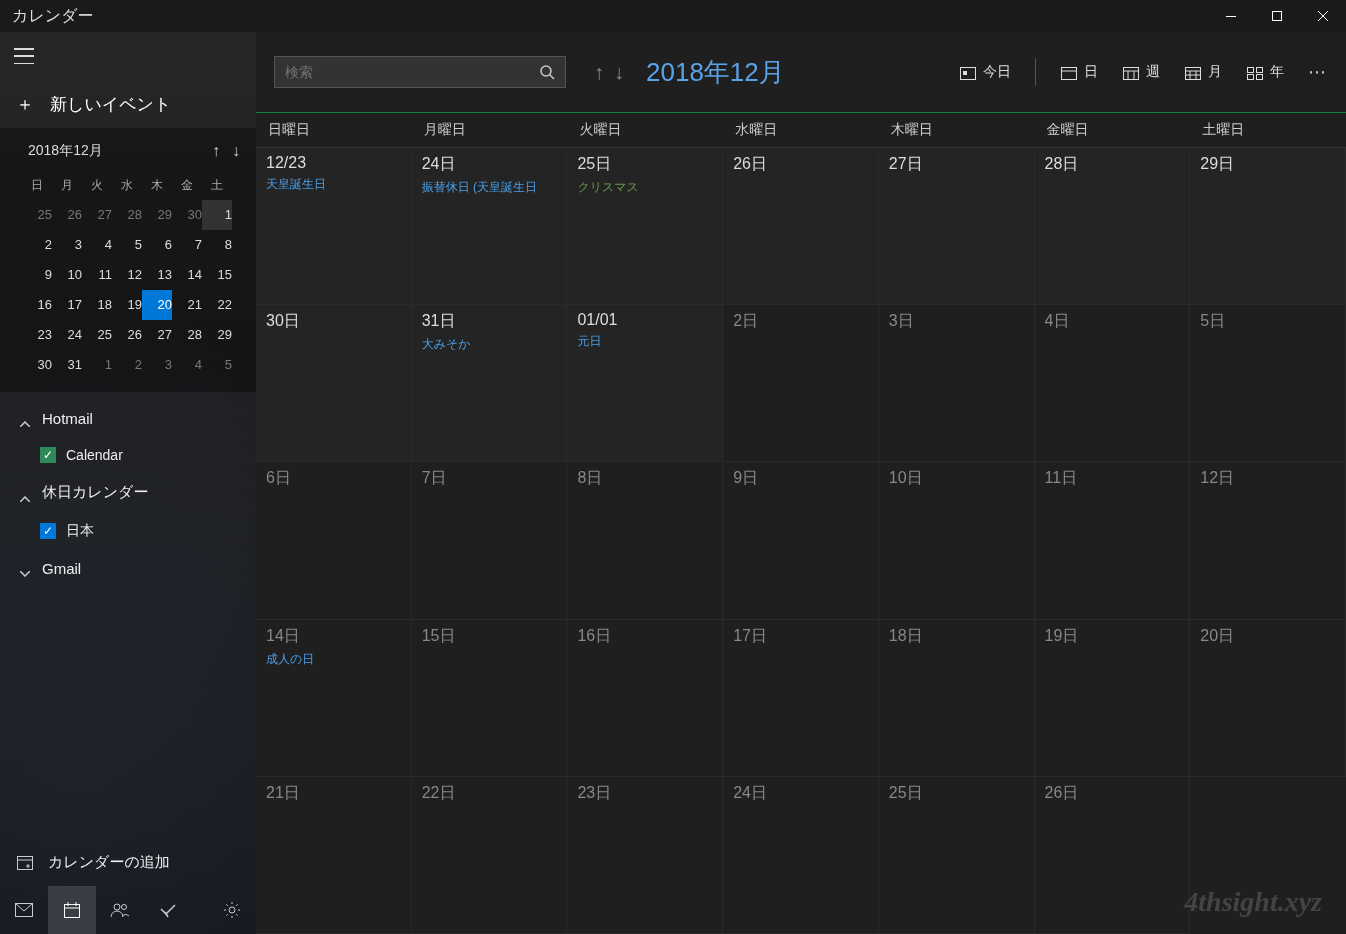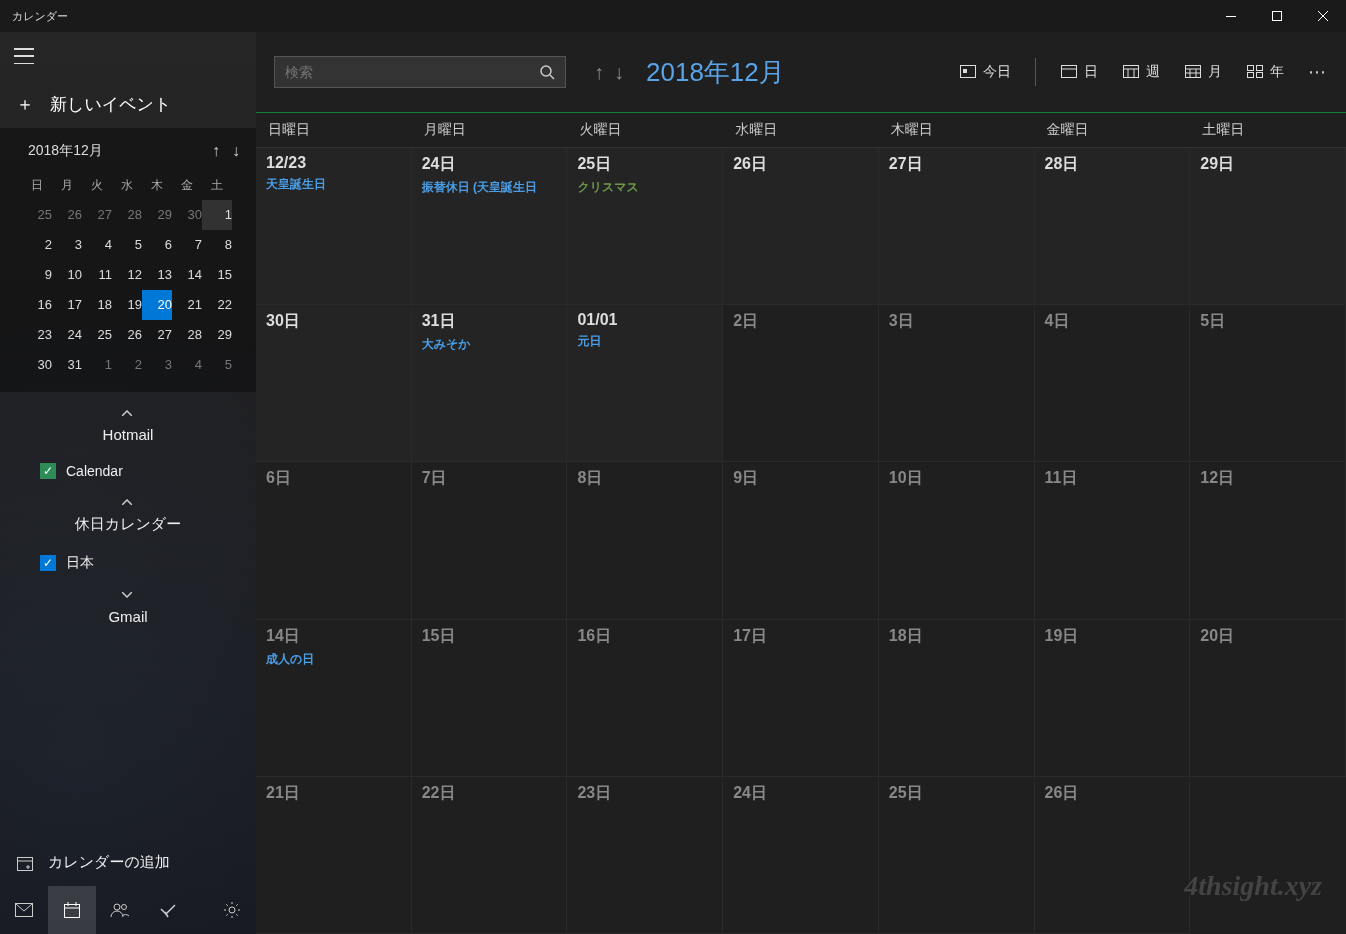--- a/index.html
+++ b/index.html
@@ -1,67 +1,67 @@
 <!DOCTYPE html>
 <html><head>
 <meta charset="utf-8">
 <style>
 * { margin: 0; padding: 0; box-sizing: border-box; font-family: "Yu Gothic UI", "Segoe UI", Meiryo, sans-serif; }
 body { background: #1a1a1a; color: #fff; width: 1346px; height: 934px; overflow: hidden; display: flex; flex-direction: column; }
-.title-bar { height: 32px; background: #1a1a1a; display: flex; align-items: center; padding-left: 12px; font-size: 11px; color: #ddd; position: relative; }
+.title-bar { height: 32px; background: #1a1a1a; display: flex; align-items: center; padding-left: 12px; font-size: 16px; color: #ddd; position: relative; }
 .window-controls { position: absolute; right: 0; top: 0; display: flex; }
 .window-btn { width: 46px; height: 32px; display: flex; align-items: center; justify-content: center; color: #fff; font-size: 10px; }
 .main-layout { flex: 1; display: flex; overflow: hidden; }
 .sidebar { width: 256px; background: linear-gradient(rgba(50,50,50,.5), rgba(20,20,30,.6)), radial-gradient(circle at 30% 80%, #24303a 0%, #1a1a1a 60%); display: flex; flex-direction: column; position: relative; }
 .ham-row { height: 48px; display: flex; align-items: center; padding-left: 14px; }
 .ham { width: 20px; height: 16px; display: flex; flex-direction: column; justify-content: space-between; }
 .ham span { height: 1.5px; background: #ddd; }
 .new-event { height: 48px; display: flex; align-items: center; padding-left: 16px; gap: 16px; font-size: 17px; color: #fff; }
 .plus { font-size: 18px; font-weight: 300; }
 .mini-cal { padding: 8px 16px 12px 22px; background: rgba(0,0,0,.35); }
 .mini-head { display: flex; align-items: center; justify-content: space-between; font-size: 14px; color: #ddd; padding: 6px 0 10px 6px; }
 .mini-arrows { display: flex; gap: 12px; font-size: 16px; color: #ccc; }
 .mini-grid { display: grid; grid-template-columns: repeat(7, 30px); grid-auto-rows: 30px; gap: 0; font-size: 13px; }
 .mini-dh { color: #aaa; text-align: center; line-height: 30px; font-size: 12px; }
 .mini-day { text-align: right; line-height: 30px; color: #ddd; }
 .mini-day.other { color: #777; }
 .mini-day.today { background: #0078d7; color: #fff; }
 .mini-day.one { background: rgba(255,255,255,.12); }
 .accounts { flex: 1; padding: 8px 16px 0 16px; font-size: 15px; color: #eee; overflow-y: auto; }
-.group-head { display: flex; align-items: center; gap: 10px; padding: 10px 4px; flex-direction: column; }
+.group-head { display: flex; align-items: flex-end; gap: 10px; padding: 10px 4px; }
 .group-head .chev { width: 12px; display: inline-block; }
 .cal-item { display: flex; align-items: center; gap: 10px; padding: 10px 4px 10px 24px; font-size: 14px; }
 .cb { width: 16px; height: 16px; border: 1px solid #fff; display: flex; align-items: center; justify-content: center; font-size: 12px; }
 .cb.green { background: #2e8b57; border-color: #2e8b57; color: #fff; }
 .cb.blue { background: #0078d7; border-color: #0078d7; color: #fff; }
-.add-cals { padding: 14px 16px; display: flex; align-items: center; gap: 14px; font-size: 15px; color: #eee; }
+.add-cals { padding: 14px 16px; display: flex; gap: 14px; font-size: 15px; color: #eee; }
 .bottom-bar { height: 48px; display: flex; align-items: center; }
 .bottom-btn { width: 48px; height: 48px; display: flex; align-items: center; justify-content: center; color: #ccc; font-size: 16px; }
 .bottom-btn.active { background: rgba(255,255,255,.14); }
 .bottom-btn.settings { margin-left: auto; }
 .content { flex: 1; background: #1f1f1f; display: flex; flex-direction: column; }
 .toolbar { height: 80px; display: flex; align-items: center; padding: 0 18px; gap: 16px; }
 .search { height: 32px; width: 292px; background: #333; border: 1px solid #555; display: flex; align-items: center; padding: 0 10px; color: #bbb; font-size: 14px; }
 .search input { flex: 1; background: transparent; border: none; outline: none; color: #fff; font-size: 14px; }
 .nav-arrows { display: flex; gap: 10px; font-size: 20px; color: #888; margin-left: 12px; }
 .period-title { font-size: 26px; color: #5aa3e8; font-weight: 300; margin-left: 6px; }
 .view-switch { margin-left: auto; display: flex; align-items: center; gap: 24px; font-size: 14px; color: #ddd; }
 .view-switch .div { width: 1px; height: 28px; background: #555; }
-.view-btn { display: flex; align-items: flex-start; gap: 6px; }
+.view-btn { display: flex; align-items: flex-end; gap: 6px; }
 .dots { font-size: 18px; letter-spacing: 2px; color: #ccc; }
 .weekday-row { display: grid; grid-template-columns: repeat(7, 1fr); border-top: 1px solid #15803d; border-bottom: 1px solid #333; background: #1f1f1f; }
 .weekday { padding: 8px 12px; font-size: 14px; color: #ccc; }
 .grid { flex: 1; display: grid; grid-template-columns: repeat(7, 1fr); grid-template-rows: repeat(5, 1fr); }
-.cell { border-right: 1px solid #2a2a2a; border-bottom: 1px solid #2a2a2a; padding: 6px 10px; position: relative; background: #1f1f1f; font-weight: bold; }
+.cell { border-right: 1px solid #2a2a2a; border-bottom: 1px solid #2a2a2a; padding: 6px 10px; position: relative; background: #1f1f1f; }
 .cell.this-month { background: #242424; }
 .cell .dn { font-size: 16px; color: #888; }
 .cell.this-month .dn { color: #ddd; }
 .event { font-size: 12px; color: #4a9fe8; margin-top: 4px; white-space: nowrap; overflow: hidden; }
 .event.green { color: #6b9b4a; }
-.watermark { position: absolute; bottom: 32px; right: 24px; font-size: 28px; font-style: italic; font-weight: bold; color: #444; pointer-events: none; font-family: Georgia, serif; }
+.watermark { position: absolute; bottom: 16px; right: 24px; font-size: 28px; font-style: italic; font-weight: bold; color: #444; pointer-events: none; font-family: Georgia, serif; }
 svg { display: block; }
 </style>
 </head>
 <body>
 
 <div class="title-bar">
   <span>カレンダー</span>
   <div class="window-controls">
     <div class="window-btn">
         <svg width="10" height="1">

